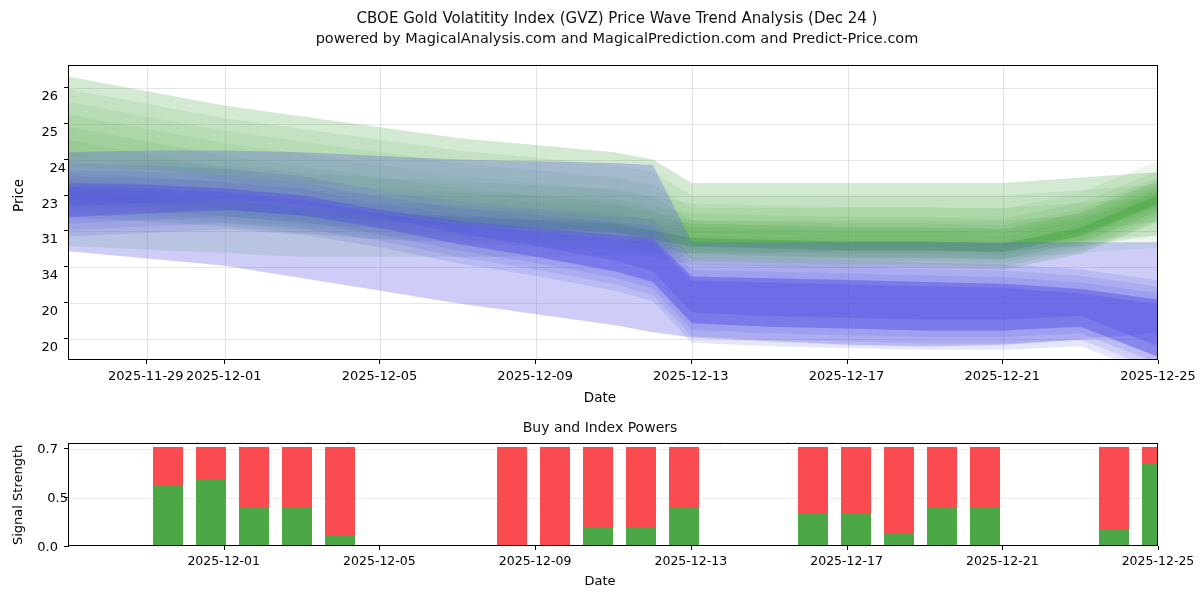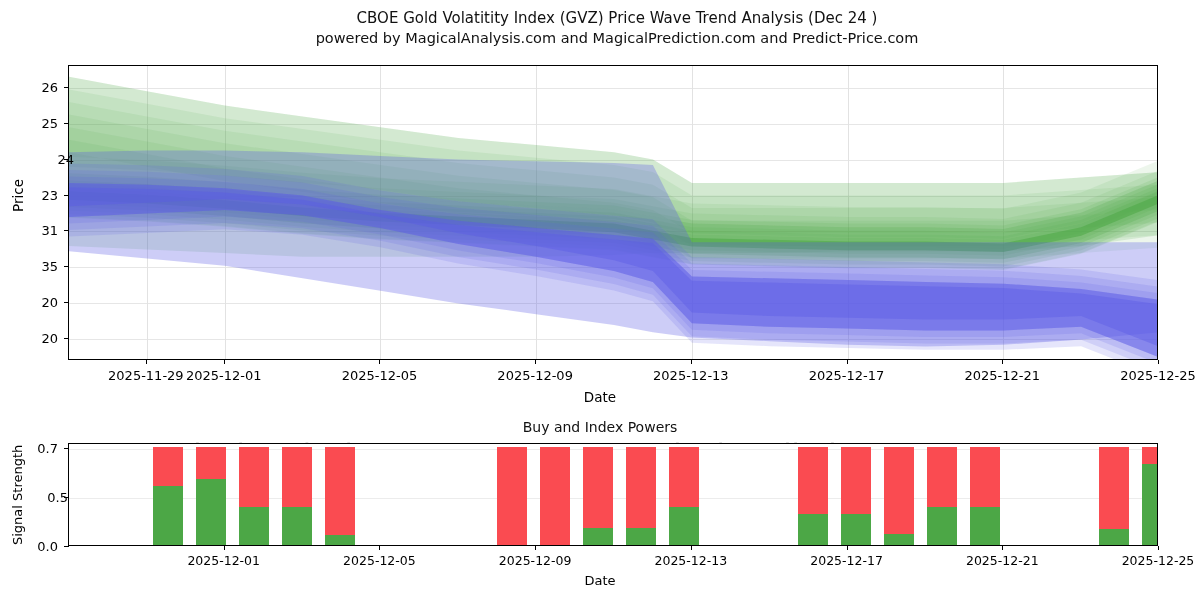--- a/index.html
+++ b/index.html
@@ -10,21 +10,21 @@
   .title-line{font-size:15px;line-height:20px;color:#111;}
   .title-line.sub{font-size:14.5px;}
 
   
   #ax1{position:absolute;left:68px;top:65px;width:1090px;height:295px;
        border:1.1px solid #000;box-sizing:border-box;background:#fff;overflow:hidden;}
   #ax1 .grid-v{position:absolute;top:0;bottom:0;width:1px;background:#e2e2e2;}
   #ax1 .grid-h{position:absolute;left:0;right:0;height:1px;background:#e6e6e6;}
   #ax1 svg{position:absolute;left:0;top:0;}
 
-  .ylab1{position:absolute;right:0;transform:translateY(-50%);font-size:13px;text-align:right;width:30px;color:#000;}
+  .ylab1{position:absolute;right:0;transform:translateY(-50%);font-size:13px;text-align:right;width:30px;color:#000;margin-top:8px;}
   .ytick1{position:absolute;left:-4px;width:5px;height:1px;background:#000;}
   .xlab1{position:absolute;transform:translateX(-50%);font-size:13px;white-space:nowrap;color:#000;}
   .xtick1{position:absolute;width:1px;height:4px;background:#000;}
 
   .axis-title{position:absolute;font-size:13.5px;color:#000;}
   #ylabel1{left:10px;top:212px;transform:rotate(-90deg);transform-origin:left top;white-space:nowrap;}
   #xlabel1{left:0;top:389px;width:1200px;text-align:center;}
 
   
   .subtitle2{position:absolute;left:0;top:419px;width:1200px;text-align:center;font-size:14px;color:#111;}
@@ -105,27 +105,27 @@
         <polygon points="0.0,97.5 77.9,99.3 155.7,102.9 233.6,110.1 311.4,124.5 389.3,135.3 467.1,142.5 545.0,149.7 583.9,153.3 622.9,191.0 700.7,192.8 778.6,194.6 856.4,196.4 934.3,198.2 1012.1,203.6 1090.0,214.4 1090.0,310.8 1012.1,280.2 934.3,283.8 856.4,283.8 778.6,282.0 700.7,280.2 622.9,276.7 583.9,235.3 545.0,224.5 467.1,210.1 389.3,197.5 311.4,181.3 233.6,168.7 155.7,163.3 77.9,166.9 0.0,170.5" fill="#5b5be6" fill-opacity="0.16"></polygon>
         <polygon points="0.0,116.9 77.9,118.7 155.7,122.3 233.6,129.5 311.4,143.9 389.3,154.7 467.1,161.9 545.0,169.1 583.9,172.7 622.9,210.5 700.7,212.3 778.6,214.1 856.4,215.9 934.3,217.7 1012.1,223.0 1090.0,233.8 1090.0,291.4 1012.1,260.8 934.3,264.4 856.4,264.4 778.6,262.6 700.7,260.8 622.9,257.2 583.9,215.9 545.0,205.1 467.1,190.7 389.3,178.1 311.4,161.9 233.6,149.3 155.7,143.9 77.9,147.5 0.0,151.1" fill="#5b5be6" fill-opacity="0.45"></polygon>
         <polygon points="0.0,121.2 77.9,123.0 155.7,126.6 233.6,133.8 311.4,148.2 389.3,159.0 467.1,166.2 545.0,173.4 583.9,177.0 622.9,214.8 700.7,216.6 778.6,218.4 856.4,220.2 934.3,222.0 1012.1,227.4 1090.0,238.2 1090.0,280.6 1012.1,250.0 934.3,253.6 856.4,253.6 778.6,251.8 700.7,250.0 622.9,246.4 583.9,205.1 545.0,194.3 467.1,179.9 389.3,167.3 311.4,151.1 233.6,138.5 155.7,133.1 77.9,136.7 0.0,140.3" fill="#5b5be6" fill-opacity="0.4"></polygon>
       </svg>
   </div>
   <div id="ax1-yticks">
       <div class="ylab1" style="left: 28px; top: 338.415px;">20</div>
       <div class="ytick1" style="position: absolute; left: 64px; top: 338.415px;"></div>
       <div class="ylab1" style="left: 28px; top: 302.439px;">20</div>
       <div class="ytick1" style="position: absolute; left: 64px; top: 302.439px;"></div>
-      <div class="ylab1" style="left: 28px; top: 266.463px;">35</div>
+      <div class="ylab1" style="left: 28px; top: 266.463px;">34</div>
       <div class="ytick1" style="position: absolute; left: 64px; top: 266.463px;"></div>
       <div class="ylab1" style="left: 28px; top: 230.488px;">31</div>
       <div class="ytick1" style="position: absolute; left: 64px; top: 230.488px;"></div>
       <div class="ylab1" style="left: 28px; top: 194.512px;">23</div>
       <div class="ytick1" style="position: absolute; left: 64px; top: 194.512px;"></div>
-      <div class="ylab1" style="left: 44px; top: 158.537px;">24</div>
+      <div class="ylab1" style="left: 36px; top: 158.537px;">24</div>
       <div class="ytick1" style="position: absolute; left: 64px; top: 158.537px;"></div>
       <div class="ylab1" style="left: 28px; top: 122.561px;">25</div>
       <div class="ytick1" style="position: absolute; left: 64px; top: 122.561px;"></div>
       <div class="ylab1" style="left: 28px; top: 86.5854px;">26</div>
       <div class="ytick1" style="position: absolute; left: 64px; top: 86.5854px;"></div>
     </div>
   <div id="ax1-xticks">
       <div class="xlab1" style="left: 145.857px; top: 368px;">2025-11-29</div>
       <div class="xtick1" style="position: absolute; left: 145.857px; top: 360px;"></div>
       <div class="xlab1" style="left: 223.714px; top: 368px;">2025-12-01</div>

